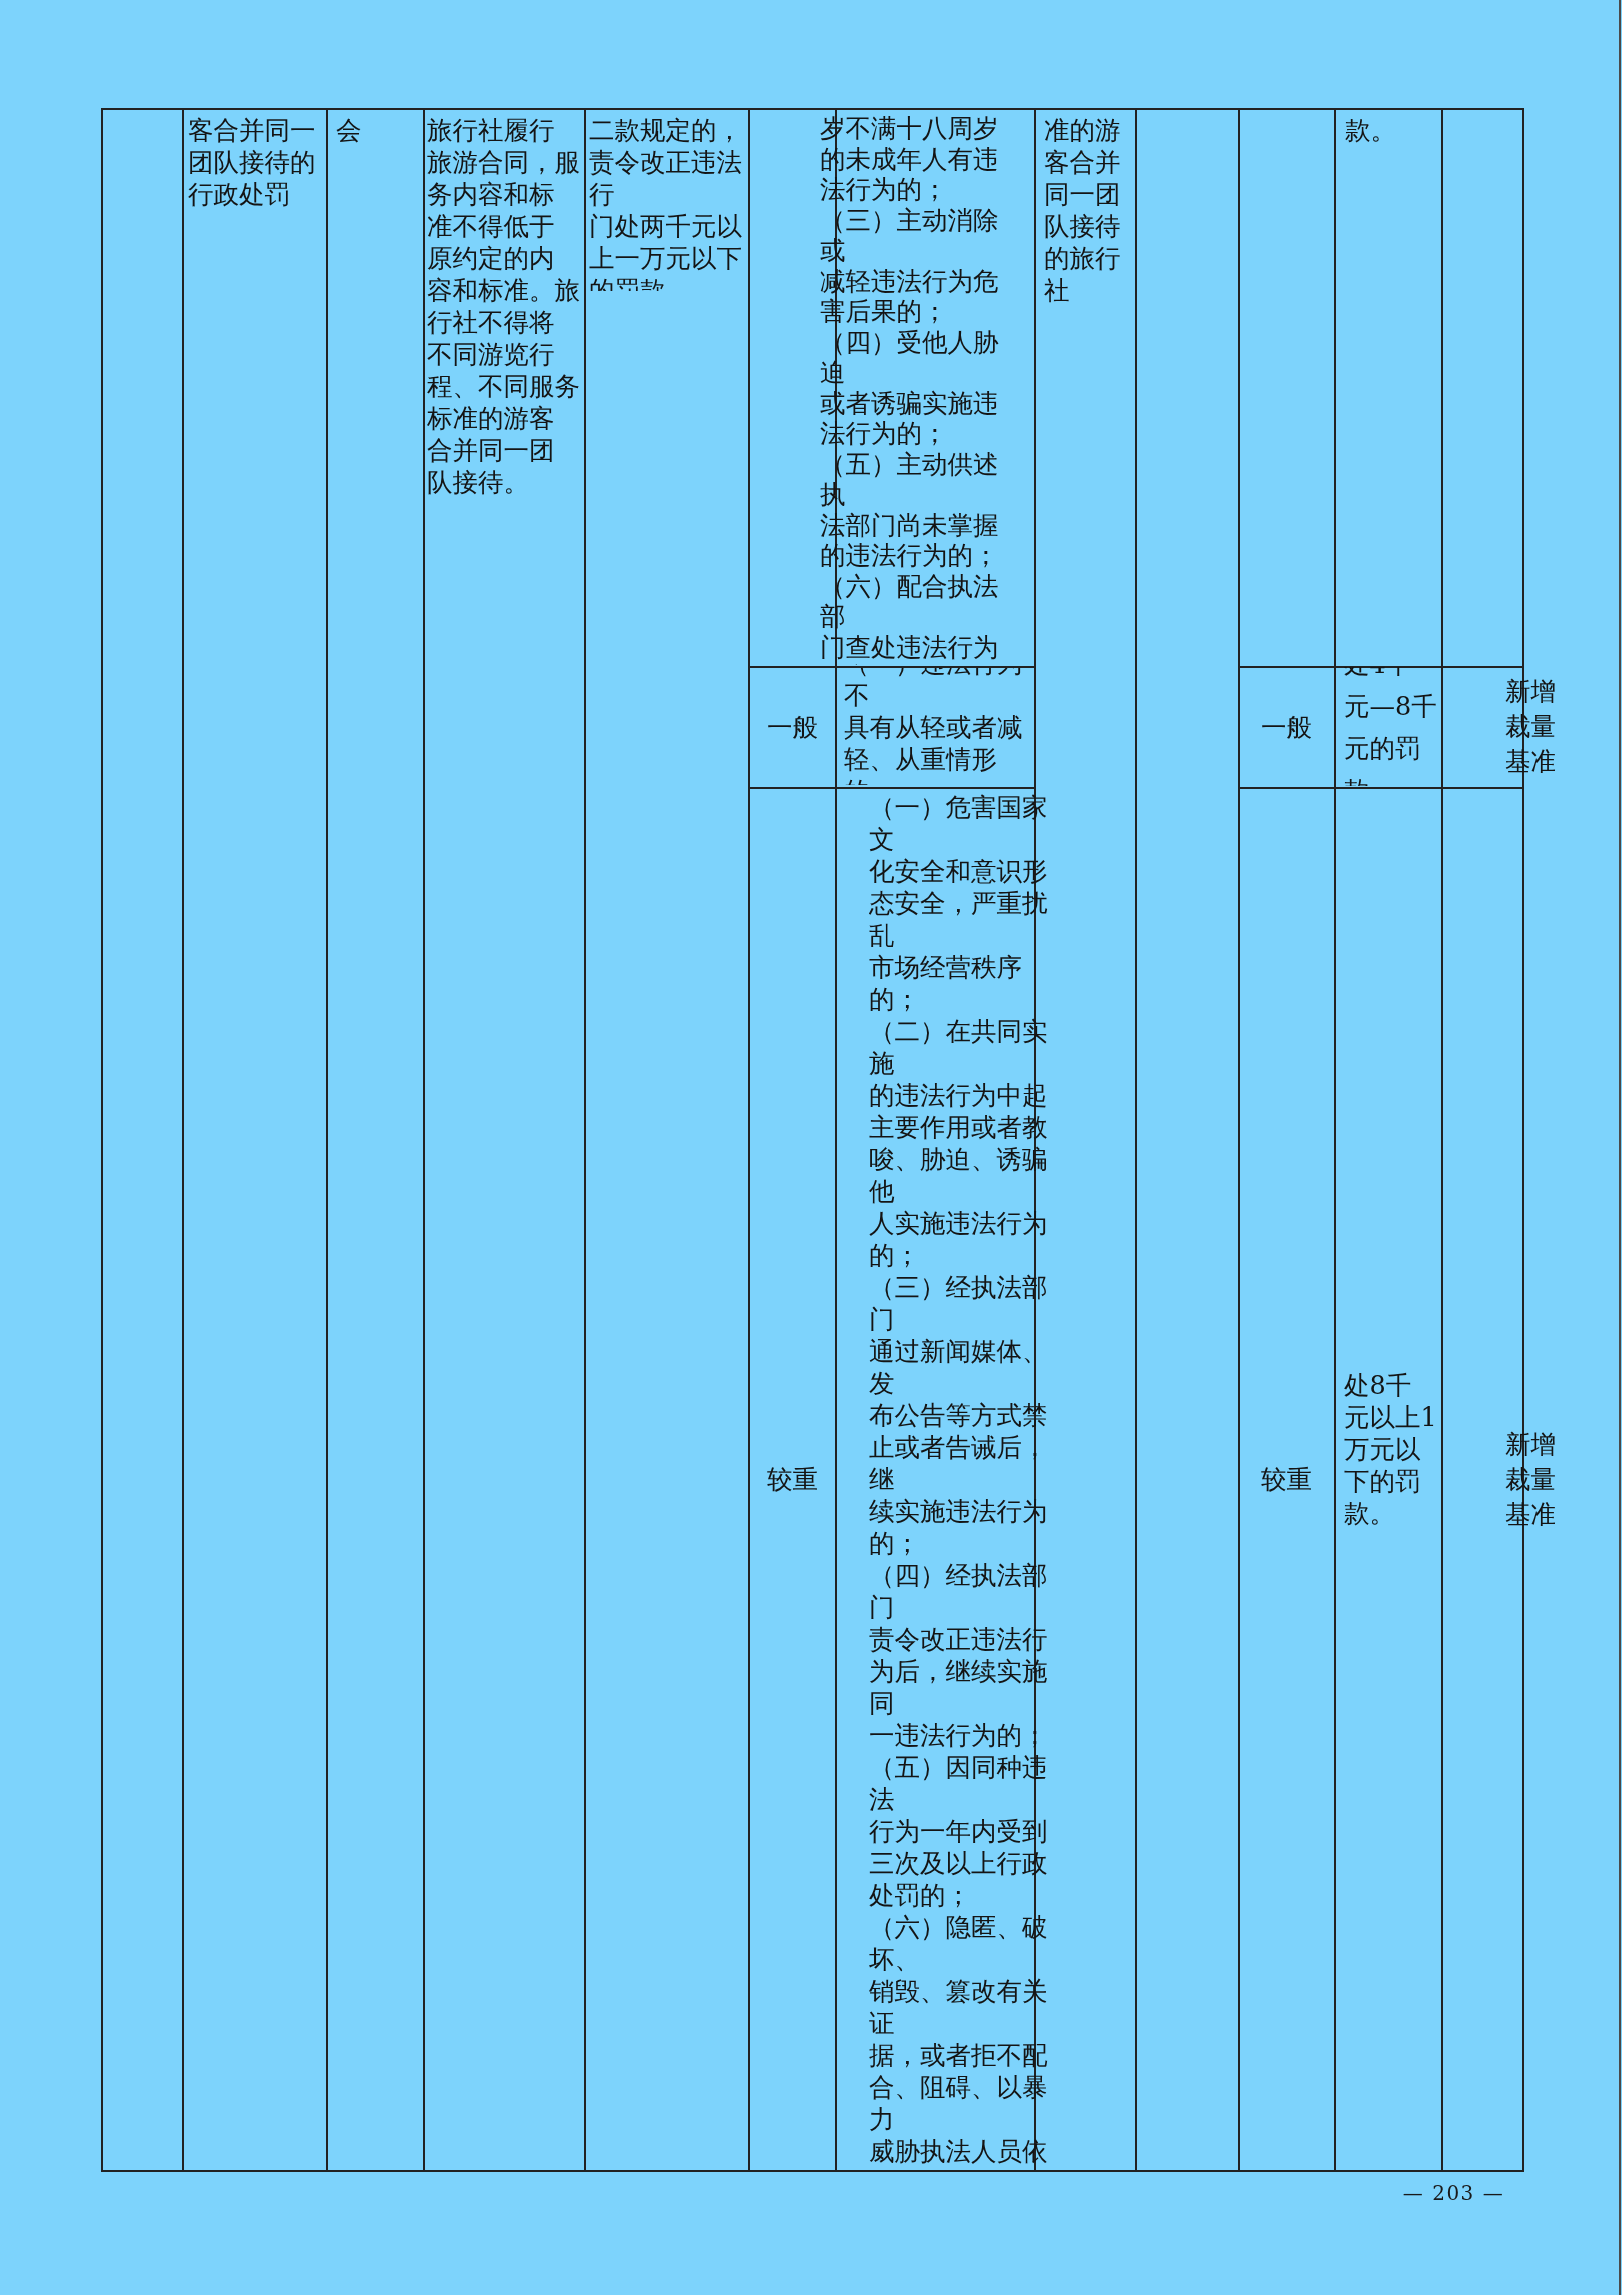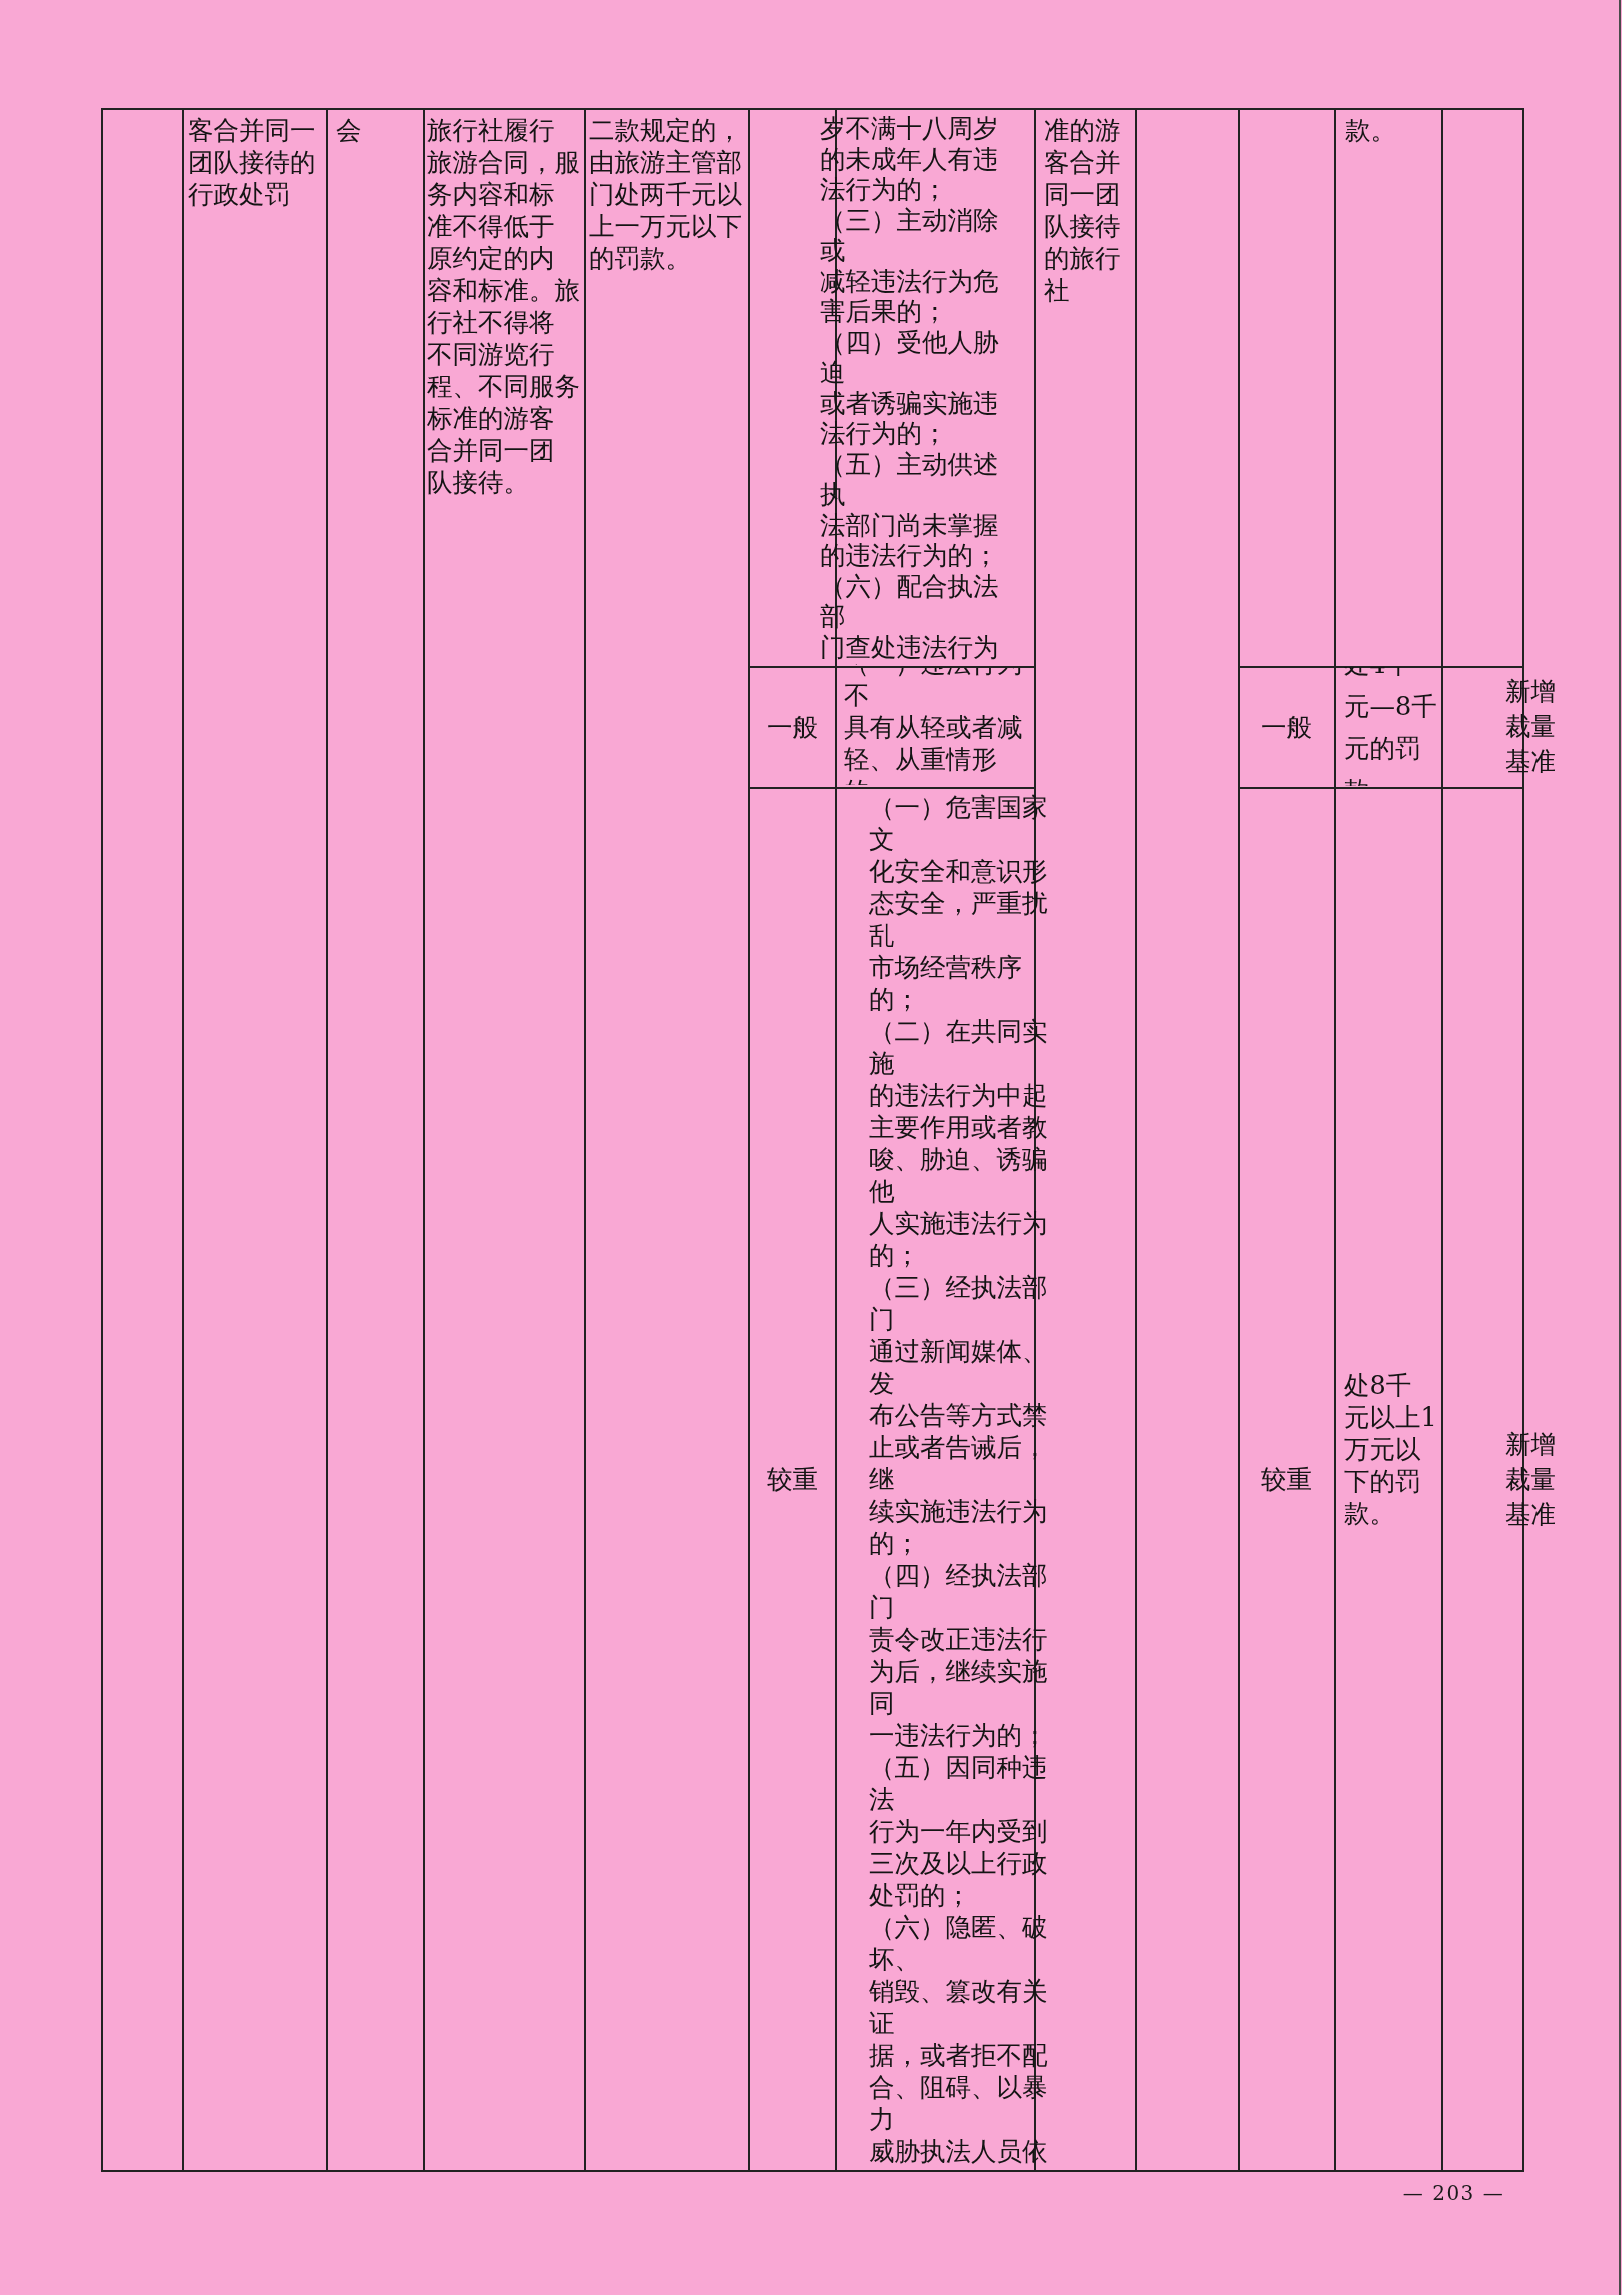--- a/index.html
+++ b/index.html
@@ -1,19 +1,19 @@
 <!DOCTYPE html>
 <html style="font-size:12.3px"><head>
 <meta charset="utf-8">
 <style>
   html,body{margin:0;padding:0;background:#e8e8e8;}
   .page{
     position:relative;
     width:1623px;height:2295px;
-    background:#f9a8d4;
+    background:#7dd3fc;
     font-family:"DejaVu Serif","Liberation Serif",serif;
     color:#141414;
     overflow:hidden;
   }
   .vline,.hline{position:absolute;background:#222222;}
   .cell{
     position:absolute;
     font-size:25.5px;
     line-height:32px;
     white-space:pre-line;
@@ -75,21 +75,21 @@
 原约定的内
 容和标准。旅
 行社不得将
 不同游览行
 程、不同服务
 标准的游客
 合并同一团
 队接待。</div>
 
     <div class="cell" style="left:589px;top:114px;width:159px;height:177px;">二款规定的，
-由旅游主管部
+责令改正违法行
 门处两千元以
 上一万元以下
 的罚款。</div>
 
     <div class="cell lh395" style="left:820px;top:113px;width:190px;height:552px;">岁不满十八周岁
 的未成年人有违
 法行为的；
 （三）主动消除或
 减轻违法行为危
 害后果的；

